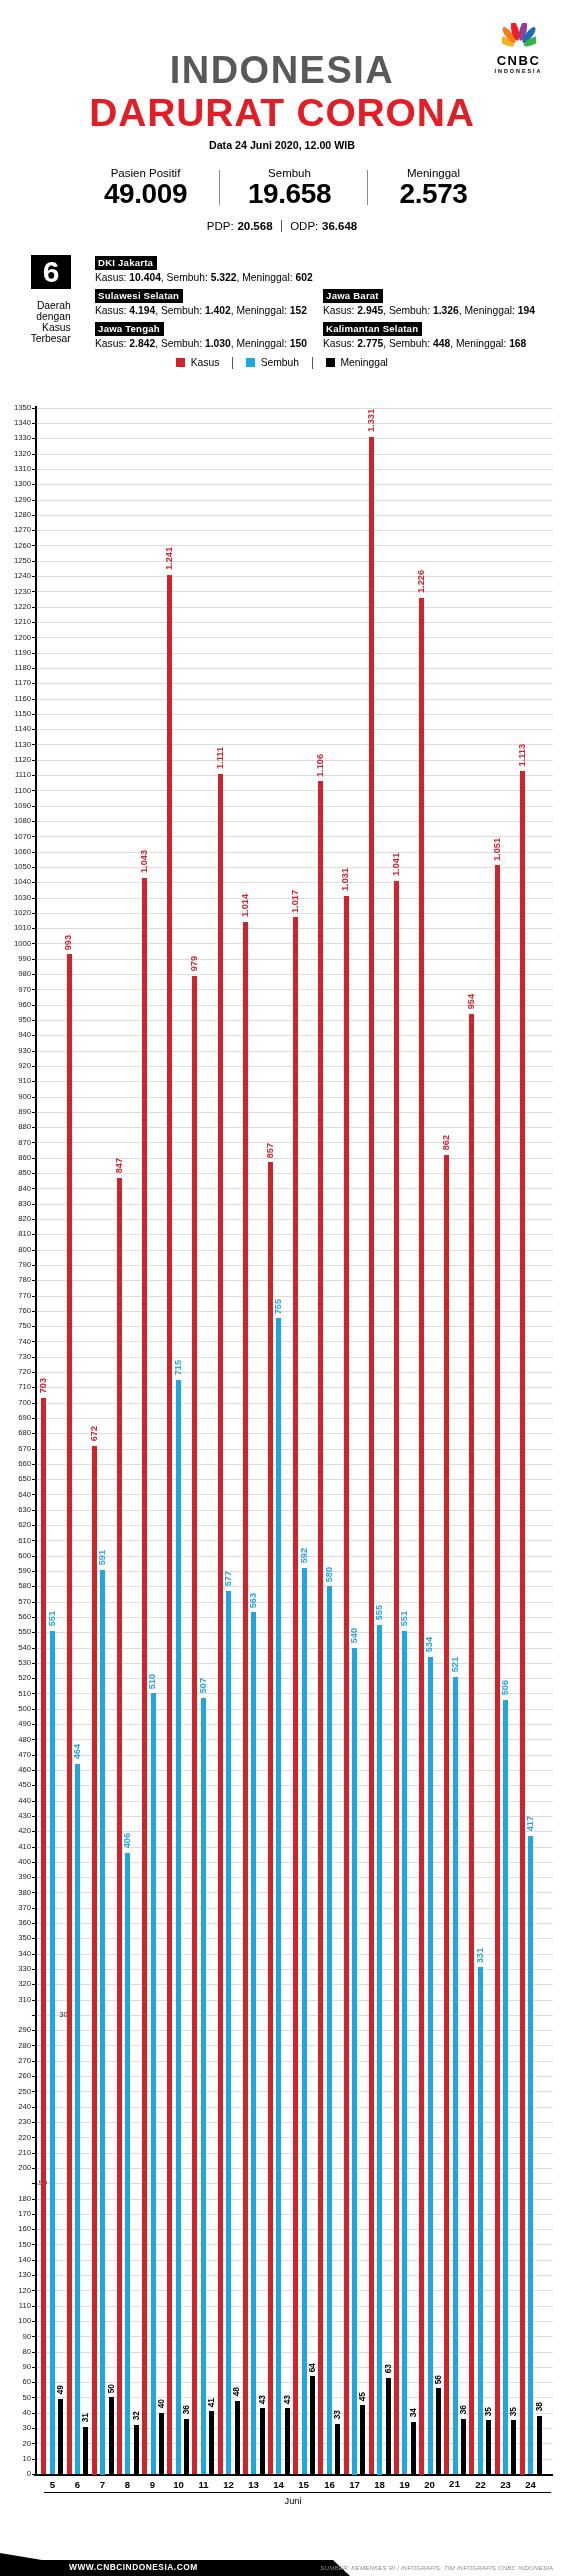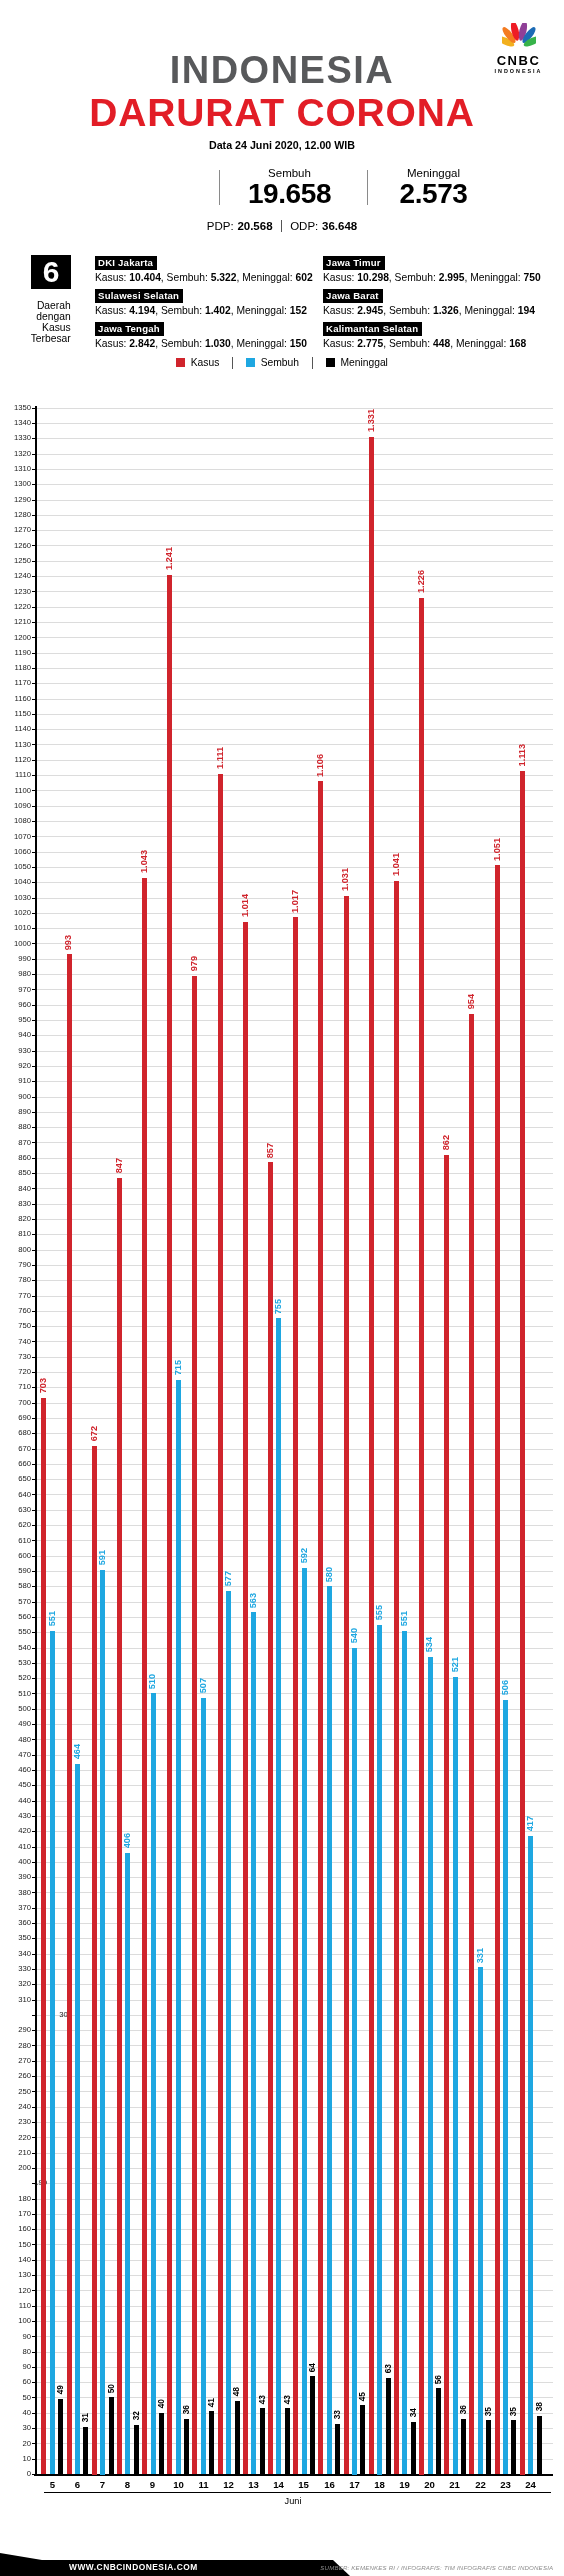--- a/index.html
+++ b/index.html
@@ -68,20 +68,24 @@
       </g>
     </svg>
     <div class="brand">CNBC</div>
     <div class="sub">INDONESIA</div>
   </div>
 
   <div class="abs title1">INDONESIA</div>
   <div class="abs title2">DARURAT CORONA</div>
   <div class="abs dateline">Data 24 Juni 2020, 12.00 WIB</div>
 
+  <div class="abs stat" style="left:61px;top:167px;">
+    <div class="slabel">Pasien Positif</div>
+    <div class="svalue">49.009</div>
+  </div>
   <div class="abs stat" style="left:205px;top:167px;">
     <div class="slabel">Sembuh</div>
     <div class="svalue">19.658</div>
   </div>
   <div class="abs stat" style="left:349px;top:167px;">
     <div class="slabel">Meninggal</div>
     <div class="svalue">2.573</div>
   </div>
   <div class="abs vdiv" style="left:219px;top:170px;height:35px;"></div>
   <div class="abs vdiv" style="left:367px;top:170px;height:35px;"></div>
@@ -106,24 +110,20 @@
     <div class="chip">DKI Jakarta</div>
     <div class="rstats"><span>Kasus:</span> <b>10.404</b><span>, </span><span>Sembuh:</span> <b>5.322</b><span>, </span><span>Meninggal:</span> <b>602</b></div>
   </div>
   <div class="abs region" style="left:95px;top:288px;">
     <div class="chip">Sulawesi Selatan</div>
     <div class="rstats"><span>Kasus:</span> <b>4.194</b><span>, </span><span>Sembuh:</span> <b>1.402</b><span>, </span><span>Meninggal:</span> <b>152</b></div>
   </div>
   <div class="abs region" style="left:95px;top:321px;">
     <div class="chip">Jawa Tengah</div>
     <div class="rstats"><span>Kasus:</span> <b>2.842</b><span>, </span><span>Sembuh:</span> <b>1.030</b><span>, </span><span>Meninggal:</span> <b>150</b></div>
-  </div>
-  <div class="abs region" style="left:323px;top:255px;">
-    <div class="chip">Jawa Timur</div>
-    <div class="rstats"><span>Kasus:</span> <b>10.298</b><span>, </span><span>Sembuh:</span> <b>2.995</b><span>, </span><span>Meninggal:</span> <b>750</b></div>
   </div>
   <div class="abs region" style="left:323px;top:288px;">
     <div class="chip">Jawa Barat</div>
     <div class="rstats"><span>Kasus:</span> <b>2.945</b><span>, </span><span>Sembuh:</span> <b>1.326</b><span>, </span><span>Meninggal:</span> <b>194</b></div>
   </div>
   <div class="abs region" style="left:323px;top:321px;">
     <div class="chip">Kalimantan Selatan</div>
     <div class="rstats"><span>Kasus:</span> <b>2.775</b><span>, </span><span>Sembuh:</span> <b>448</b><span>, </span><span>Meninggal:</span> <b>168</b></div>
   </div>
 
@@ -683,21 +683,21 @@
       <div class="xlab" style="left: 192px; top: 2479px;">11</div>
       <div class="xlab" style="left: 217px; top: 2479px;">12</div>
       <div class="xlab" style="left: 242px; top: 2479px;">13</div>
       <div class="xlab" style="left: 267px; top: 2479px;">14</div>
       <div class="xlab" style="left: 292px; top: 2479px;">15</div>
       <div class="xlab" style="left: 318px; top: 2479px;">16</div>
       <div class="xlab" style="left: 343px; top: 2479px;">17</div>
       <div class="xlab" style="left: 368px; top: 2479px;">18</div>
       <div class="xlab" style="left: 393px; top: 2479px;">19</div>
       <div class="xlab" style="left: 418px; top: 2479px;">20</div>
-      <div class="xlab" style="left: 443px; top: 2479px;">21</div>
+      <div class="xlab" style="left: 443px; top: 2479px; font-family: Liberation Mono, monospace;">21</div>
       <div class="xlab" style="left: 469px; top: 2479px;">22</div>
       <div class="xlab" style="left: 494px; top: 2479px;">23</div>
       <div class="xlab" style="left: 519px; top: 2479px;">24</div>
     </div>
 
   <div class="abs juniline"></div>
   <div class="abs junilab">Juni</div>
 
   <div class="abs footband"></div>
   <div class="abs footsite">WWW.CNBCINDONESIA.COM</div>

